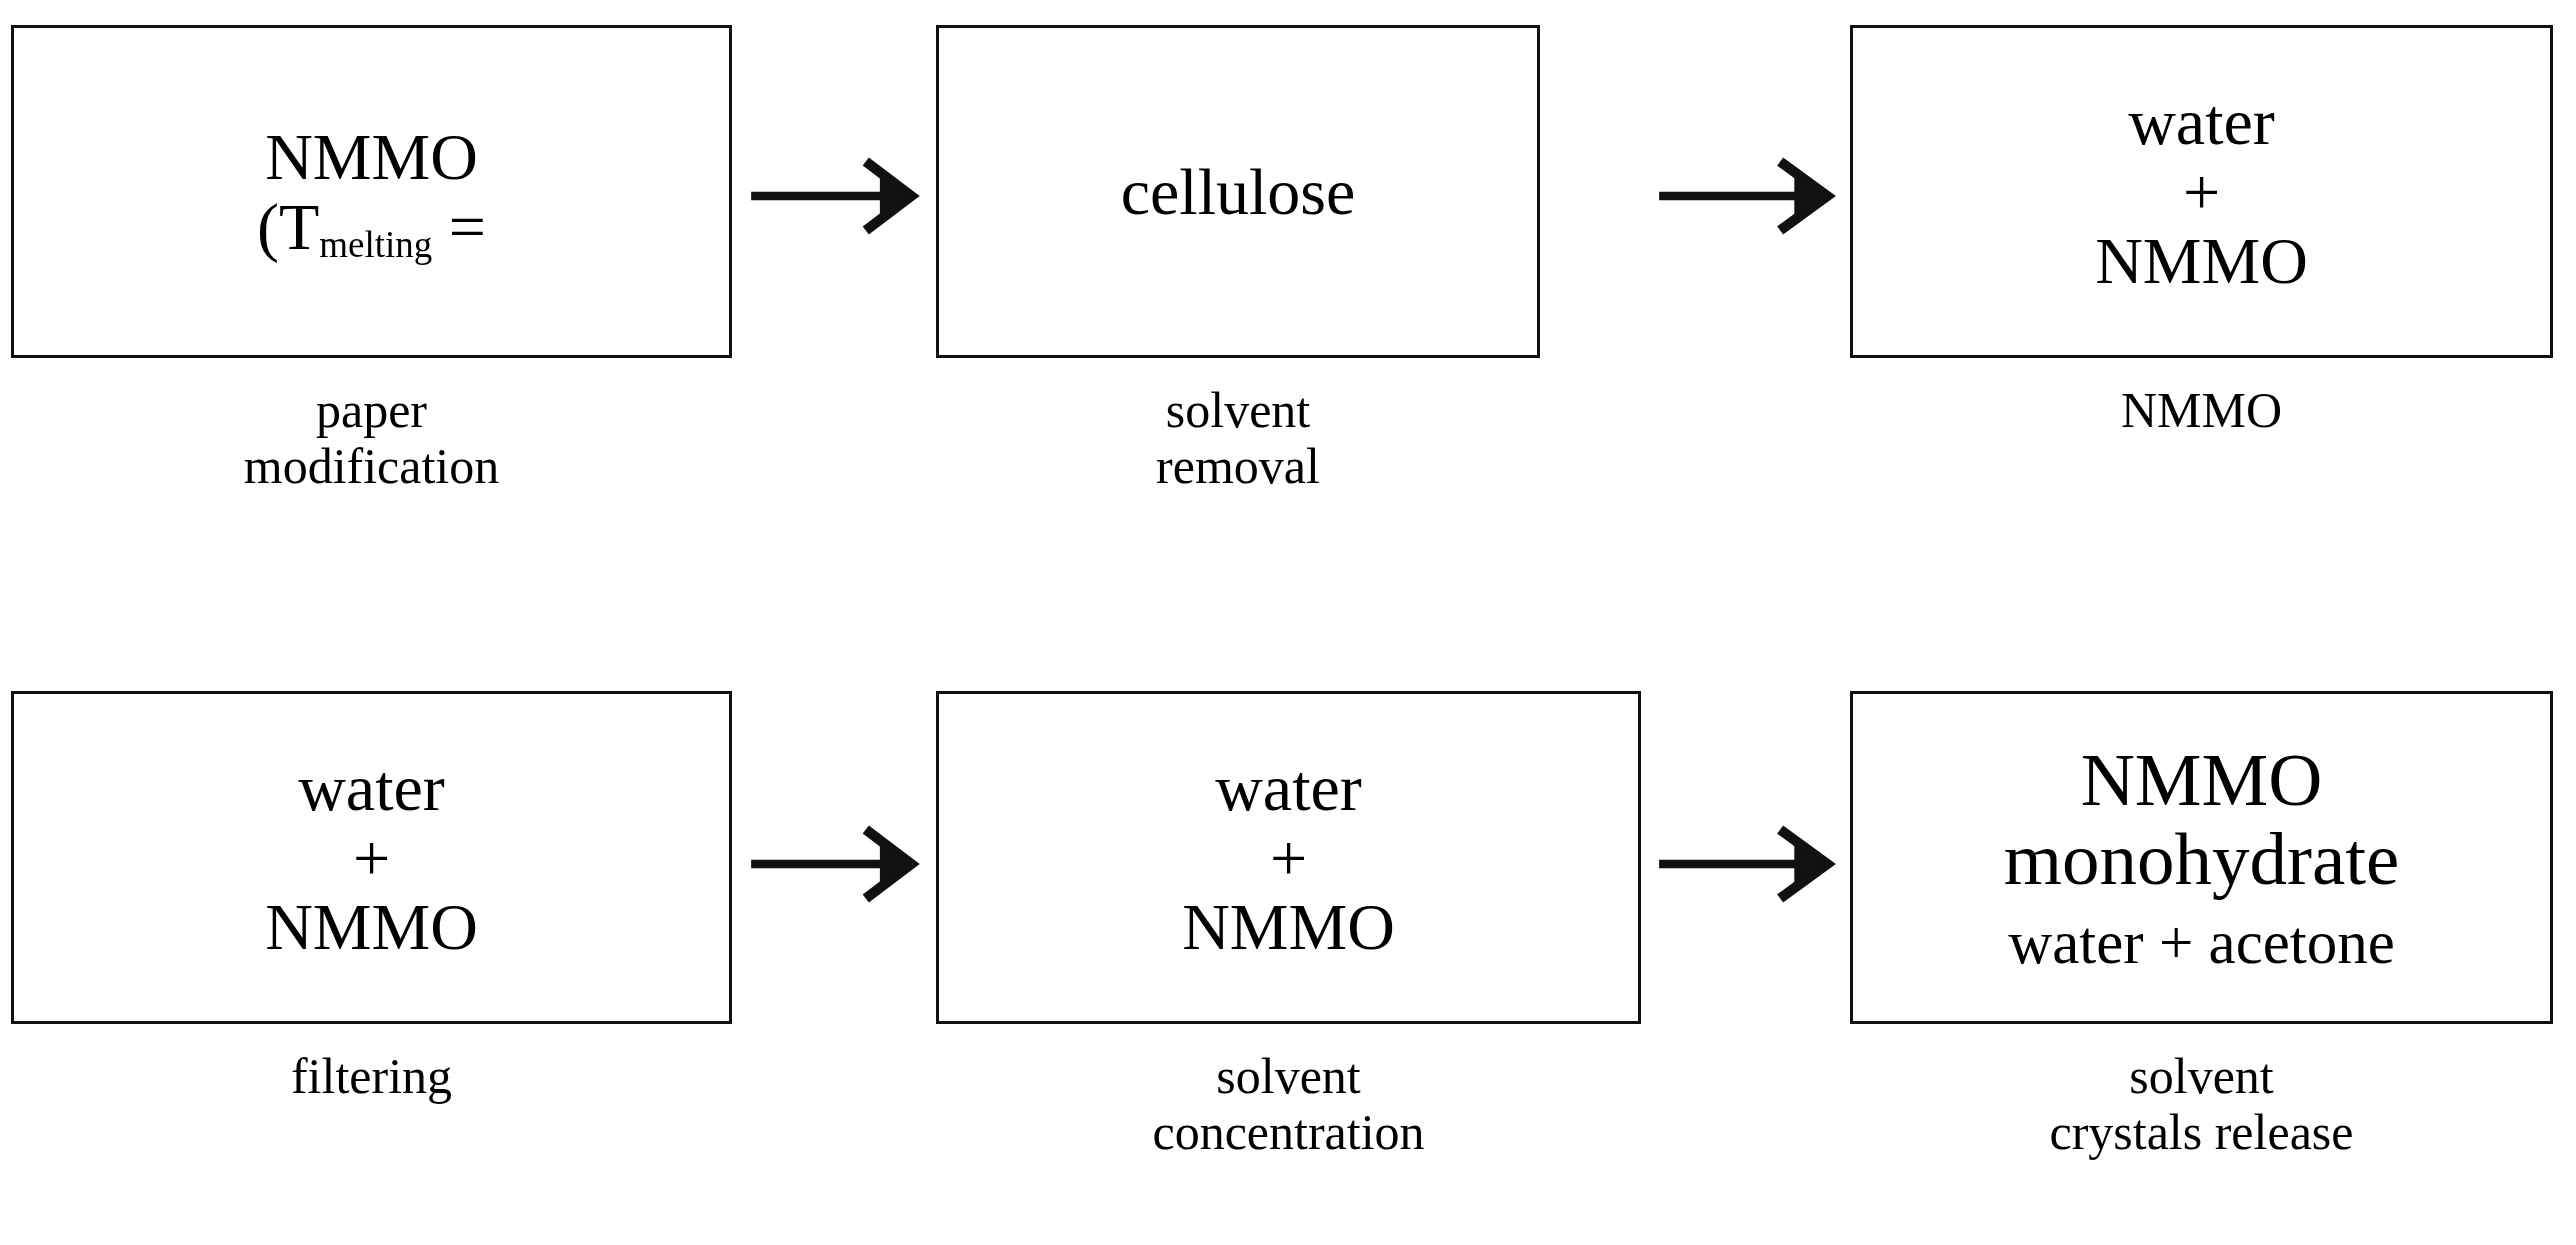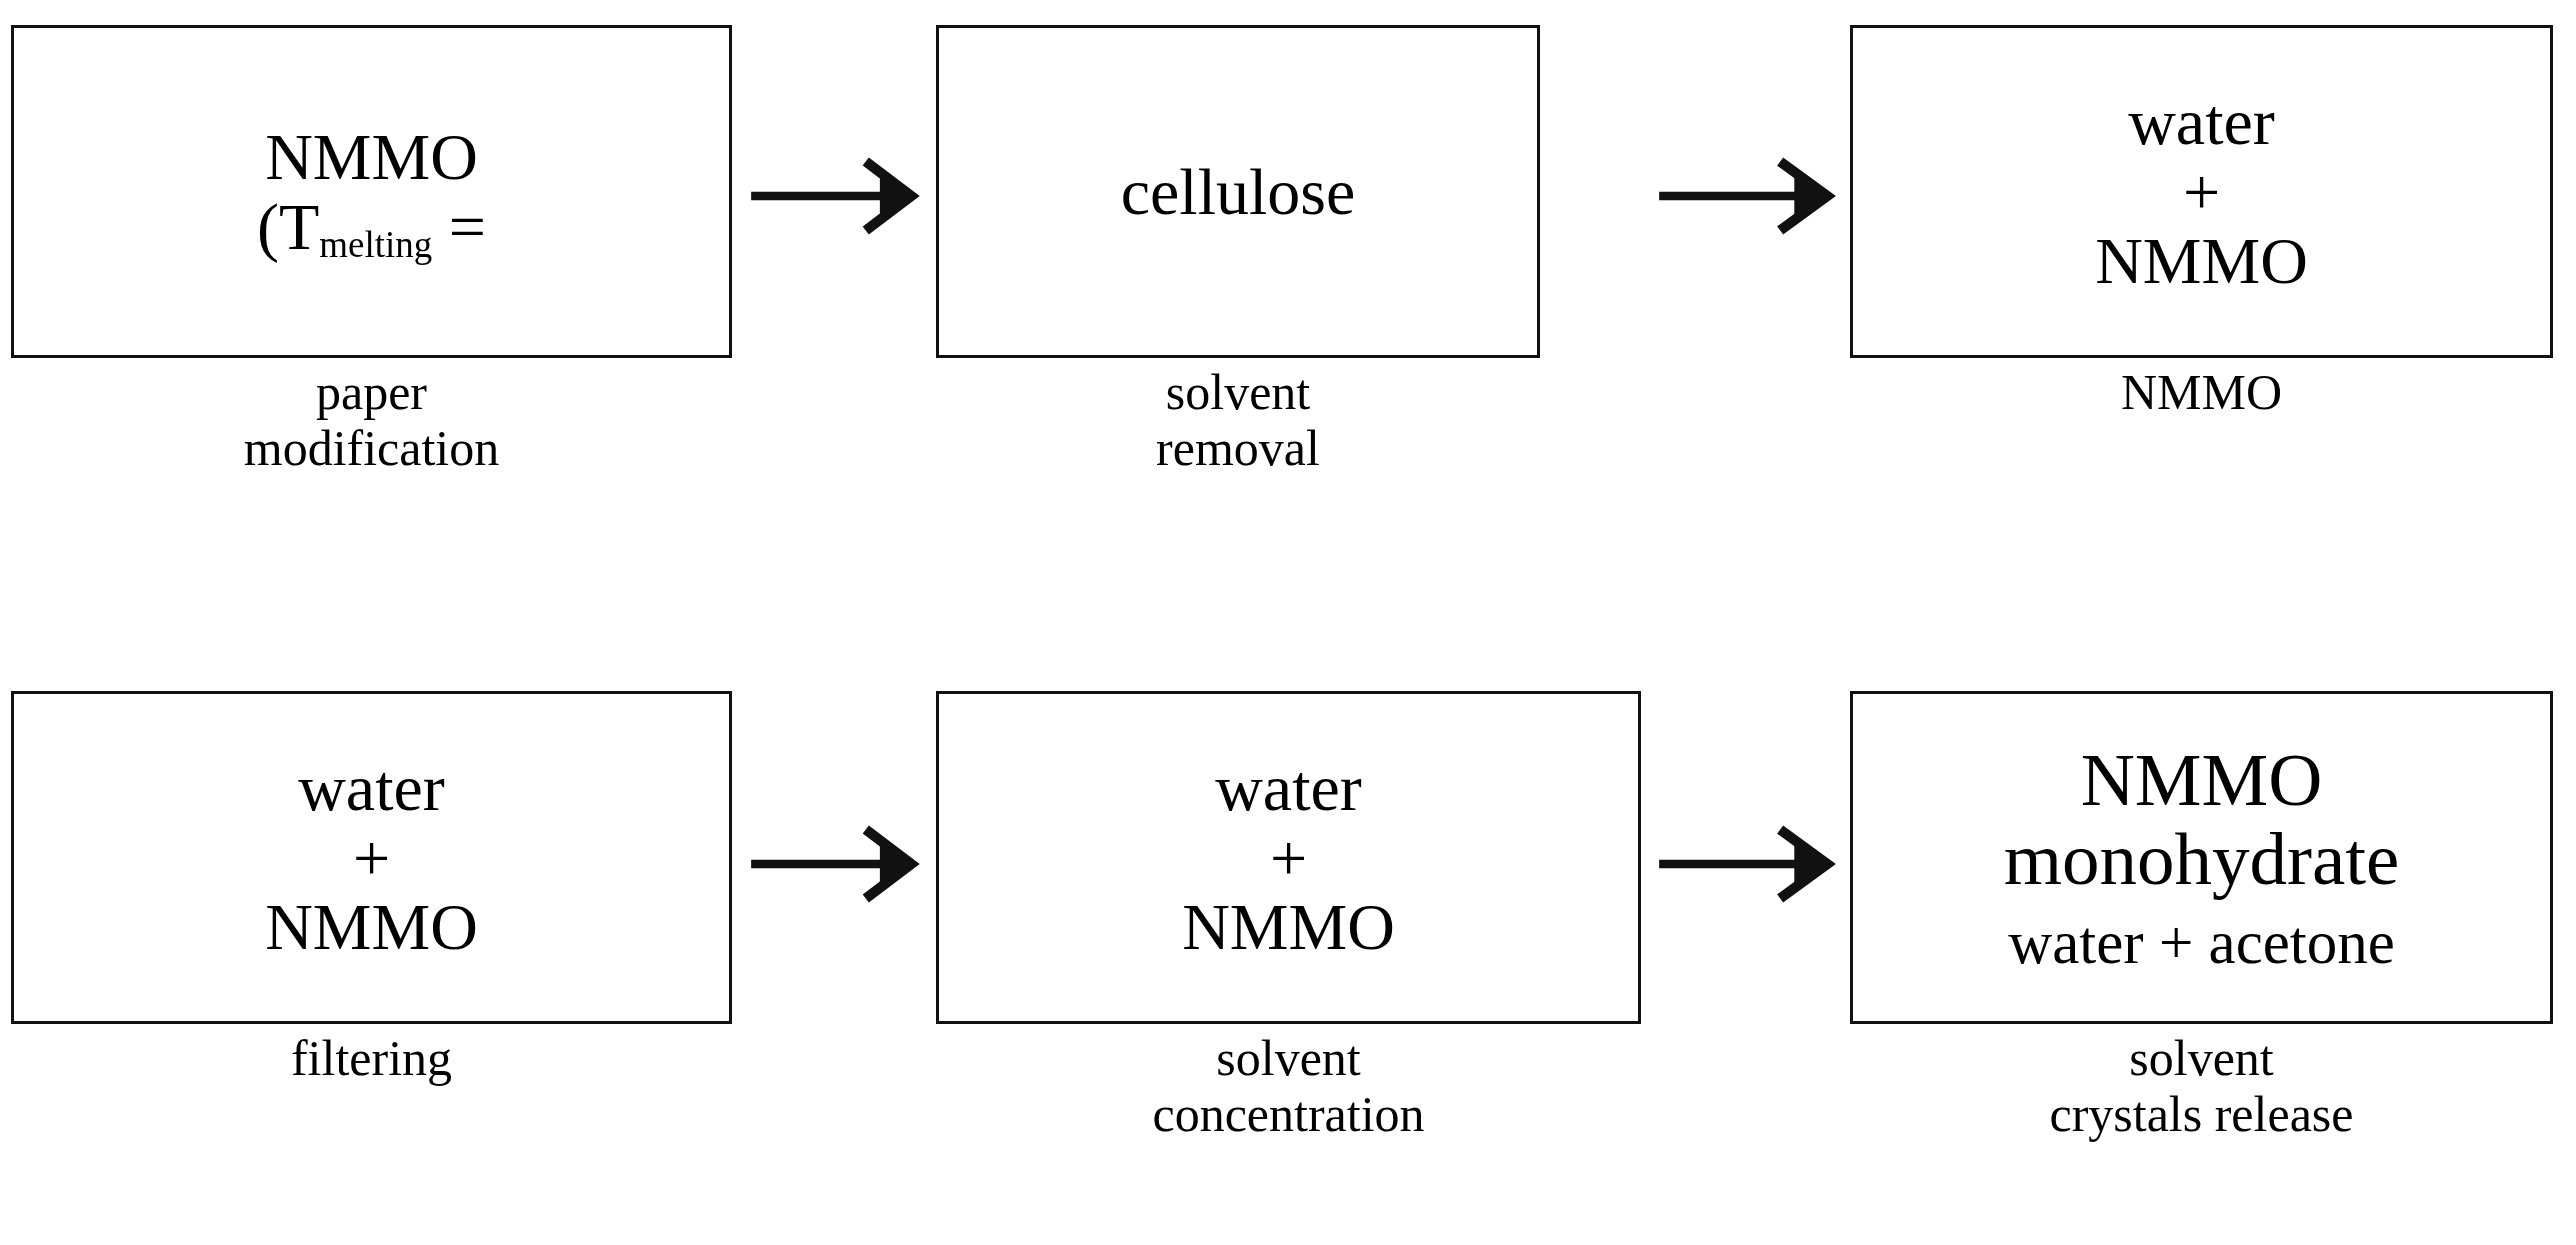--- a/index.html
+++ b/index.html
@@ -19,20 +19,21 @@
     width: 2576px;
     height: 1246px;
   }
 
   
   .cell {
     position: absolute;
     display: flex;
     flex-direction: column;
     align-items: stretch;
+    gap: 18px;
   }
 
   .box {
     border: 3.9px solid #111111;
     background: #ffffff;
     box-sizing: border-box;
     display: flex;
     flex-direction: column;
     align-items: center;
     justify-content: center;

